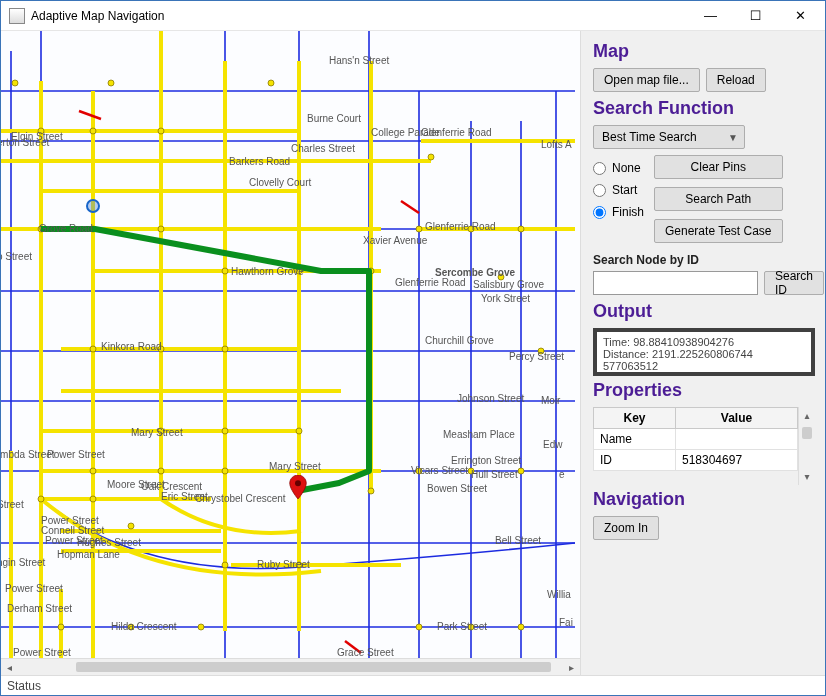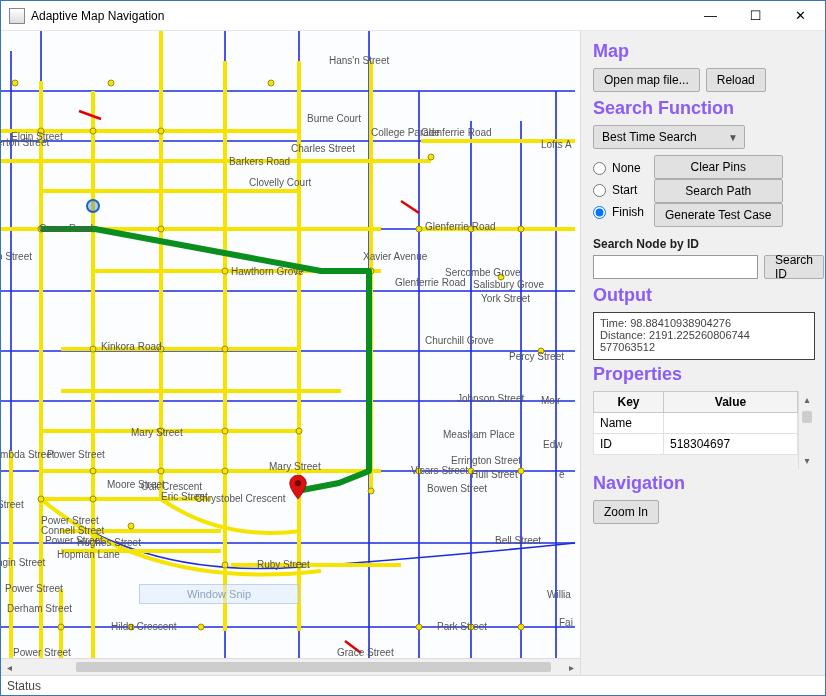--- a/index.html
+++ b/index.html
@@ -89,21 +89,21 @@
   .side-panel {
     width: 244px;
     padding: 6px 10px 6px 12px;
     overflow: hidden;
     background: #f0f0f0;
   }
   .section-h {
     font-size: 18px;
     font-weight: 600;
     margin: 4px 0 6px 0;
-    color: #8b5cf6;
+    color: #4c1d95;
   }
   .btn {
     display: inline-flex;
     align-items: center;
     justify-content: center;
     height: 24px;
     padding: 0 10px;
     background: #e1e1e1;
     border: 1px solid #adadad;
     font-size: 12px;
@@ -114,47 +114,47 @@
   .select {
     display:inline-flex; align-items:center; justify-content:space-between;
     height:24px; width:152px; padding:0 6px 0 8px;
     background:#e1e1e1; border:1px solid #adadad; border-radius:2px;
     font-size:12px;
   }
   .radio-col { display:flex; flex-direction:column; gap:8px; margin:6px 0; }
   .radio { display:flex; align-items:center; gap:6px; font-size:12px; }
   .radio input { margin:0; }
   .sf-layout { display:flex; gap:10px; align-items:flex-start; }
-  .sf-buttons { display:flex; flex-direction:column; gap:0; }
+  .sf-buttons { display:flex; flex-direction:column; gap:8px; }
   .field-label { font-size:12px; font-weight:600; margin:10px 0 4px 0; color:#222; }
   .text-input {
     height:24px; border:1px solid #999; background:#fff; padding:2px 4px;
     font-family:inherit; font-size:12px;
   }
   .output-box {
     height:48px; width:100%;
-    border:1px solid #404040; background:#fff;
+    border:4px solid #404040; background:#fff;
     font-size:11px; padding:4px 6px;
     overflow:hidden;
     white-space:pre;
     color:#444;
   }
   .props-wrap { position:relative; }
   .props-table {
     width:100%; border-collapse:collapse; background:#fff;
     border:1px solid #b5b5b5;
   }
   .props-table th {
     background:#f4f4f4; border:1px solid #c9c9c9;
     font-weight:600; font-size:12px; padding:3px 6px; text-align:center;
   }
   .props-table td {
     border:1px solid #e1e1e1; font-size:12px; padding:3px 6px;
   }
-  .props-table td.k { width:70px; }
+  .props-table td.k { width:82px; }
   .vscroll {
     position:absolute; right:0; top:0; bottom:0; width:17px;
     background:#f0f0f0; border-left:1px solid #ddd;
   }
   .vscroll .arrow { height:17px; display:flex; align-items:center; justify-content:center; color:#666; font-size:10px;}
   .vscroll .thumb {
     position:absolute; left:3px; right:3px; top:20px; height:12px;
     background:#cdcdcd; border-radius:2px;
   }
   .statusbar {
@@ -310,21 +310,20 @@
       </svg>
 
       <div class="pin-blue" style="left:85px; top:168px;"></div>
       <div class="pin-red" style="left:288px; top:444px;">
         <svg viewBox="0 0 24 32">
             <path fill="#d11" stroke="#800" stroke-width="1" d="M12 0C6 0 1 5 1 11c0 8 11 21 11 21s11-13 11-21C23 5 18 0 12 0z"></path>
             <circle cx="12" cy="11" r="4" fill="#600"></circle>
           </svg>
       </div>
 
-      <div class="snip">Window Snip</div>
 
       <div id="labels">
           <div class="street-label" style="left: 10px; top: 100px;">Elgin Street</div>
           <div class="street-label" style="left: 38px; top: 192px;">Grove Road</div>
           <div class="street-label" style="left: -12px; top: 418px;">Lambda Street</div>
           <div class="street-label" style="left: -4px; top: 526px;">ngin Street</div>
           <div class="street-label" style="left: 4px; top: 552px;">Power Street</div>
           <div class="street-label" style="left: 6px; top: 572px;">Derham Street</div>
           <div class="street-label" style="left: 12px; top: 616px;">Power Street</div>
           <div class="street-label" style="left: -4px; top: 220px;">o Street</div>
@@ -347,22 +346,22 @@
           <div class="street-label" style="left: 268px; top: 430px;">Mary Street</div>
           <div class="street-label" style="left: 230px; top: 235px;">Hawthorn Grove</div>
           <div class="street-label" style="left: 248px; top: 146px;">Clovelly Court</div>
           <div class="street-label" style="left: 228px; top: 125px;">Barkers Road</div>
           <div class="street-label" style="left: 306px; top: 82px;">Burne Court</div>
           <div class="street-label" style="left: 290px; top: 112px;">Charles Street</div>
           <div class="street-label" style="left: 328px; top: 24px;">Hans'n Street</div>
           <div class="street-label" style="left: 370px; top: 96px;">College Parade</div>
           <div class="street-label" style="left: 420px; top: 96px;">Glenferrie Road</div>
           <div class="street-label" style="left: 424px; top: 190px;">Glenferrie Road</div>
-          <div class="street-label" style="left: 362px; top: 204px; margin-top: 16px;">Xavier Avenue</div>
-          <div class="street-label" style="left: 444px; top: 236px;">Sercombe Grove</div>
+          <div class="street-label" style="left: 362px; top: 204px;">Xavier Avenue</div>
+          <div class="street-label" style="left: 434px; top: 236px; font-weight: bold;">Sercombe Grove</div>
           <div class="street-label" style="left: 394px; top: 246px;">Glenferrie Road</div>
           <div class="street-label" style="left: 472px; top: 248px;">Salisbury Grove</div>
           <div class="street-label" style="left: 472px; top: 262px; margin-left: 8px;">York Street</div>
           <div class="street-label" style="left: 424px; top: 304px;">Churchill Grove</div>
           <div class="street-label" style="left: 508px; top: 320px;">Percy Street</div>
           <div class="street-label" style="left: 456px; top: 362px;">Johnson Street</div>
           <div class="street-label" style="left: 540px; top: 364px;">Moir</div>
           <div class="street-label" style="left: 442px; top: 398px;">Measham Place</div>
           <div class="street-label" style="left: 542px; top: 408px;">Edw</div>
           <div class="street-label" style="left: 450px; top: 424px;">Errington Street</div>

